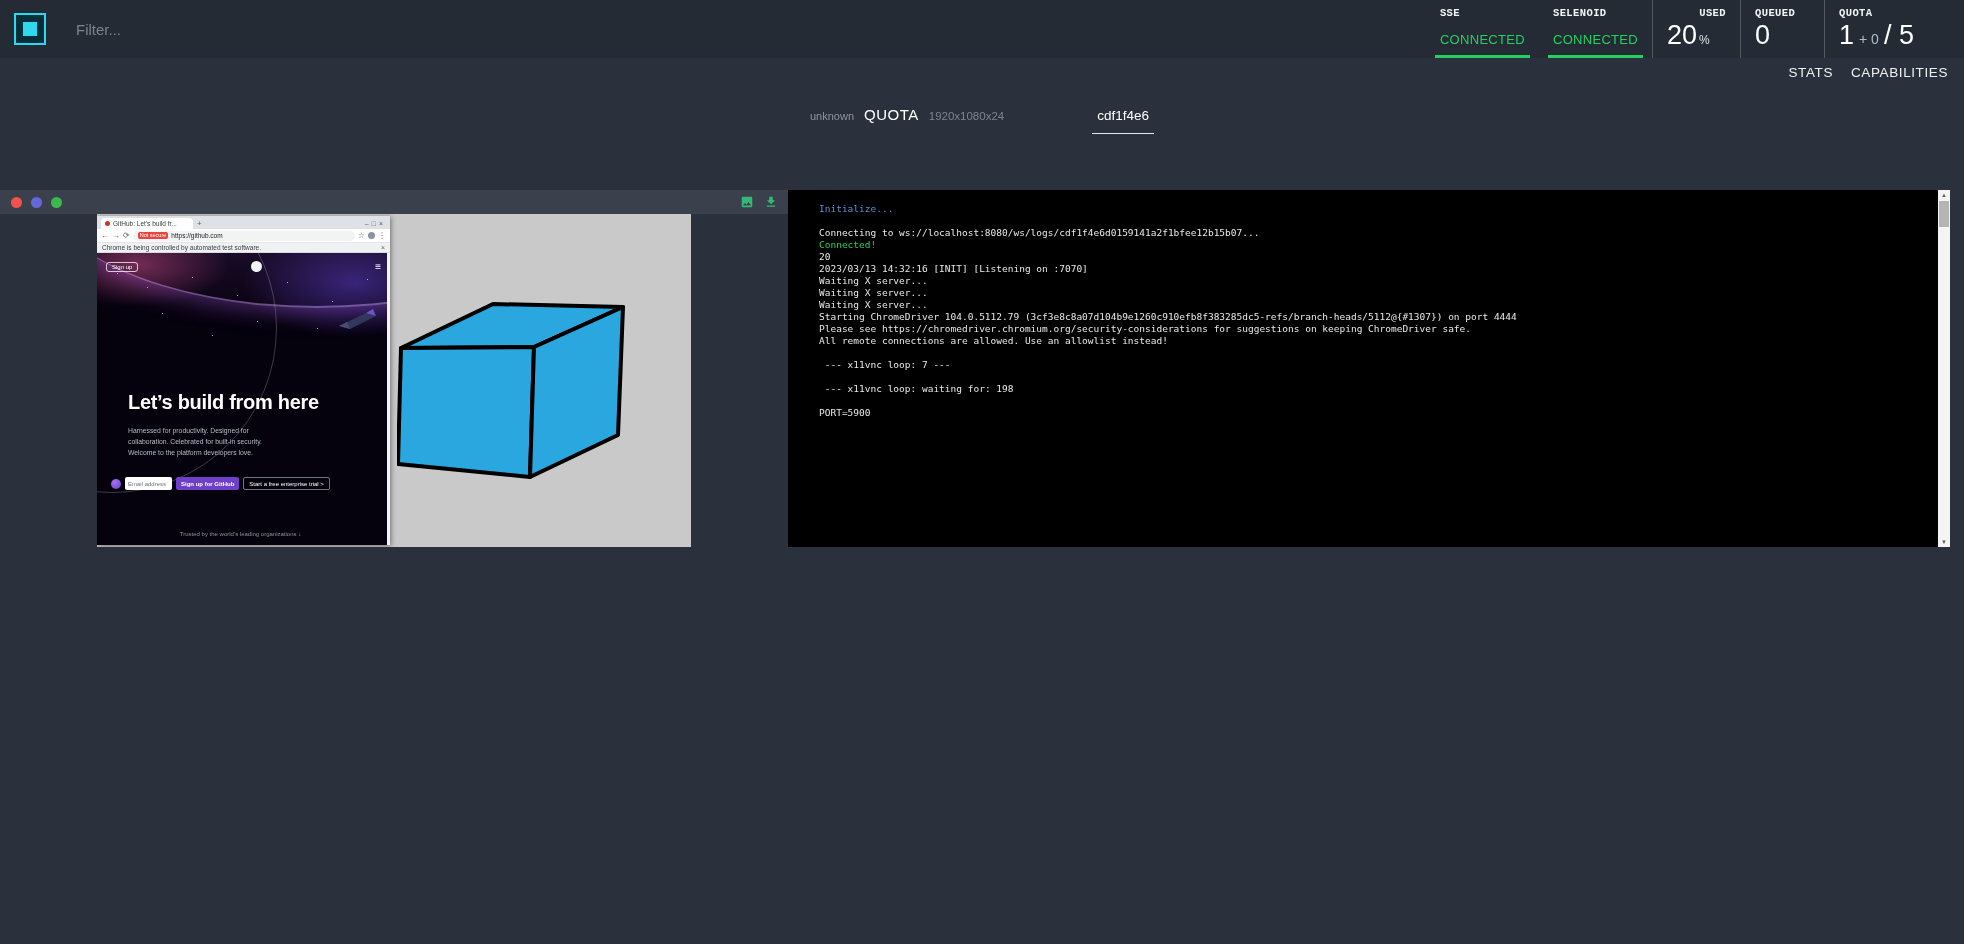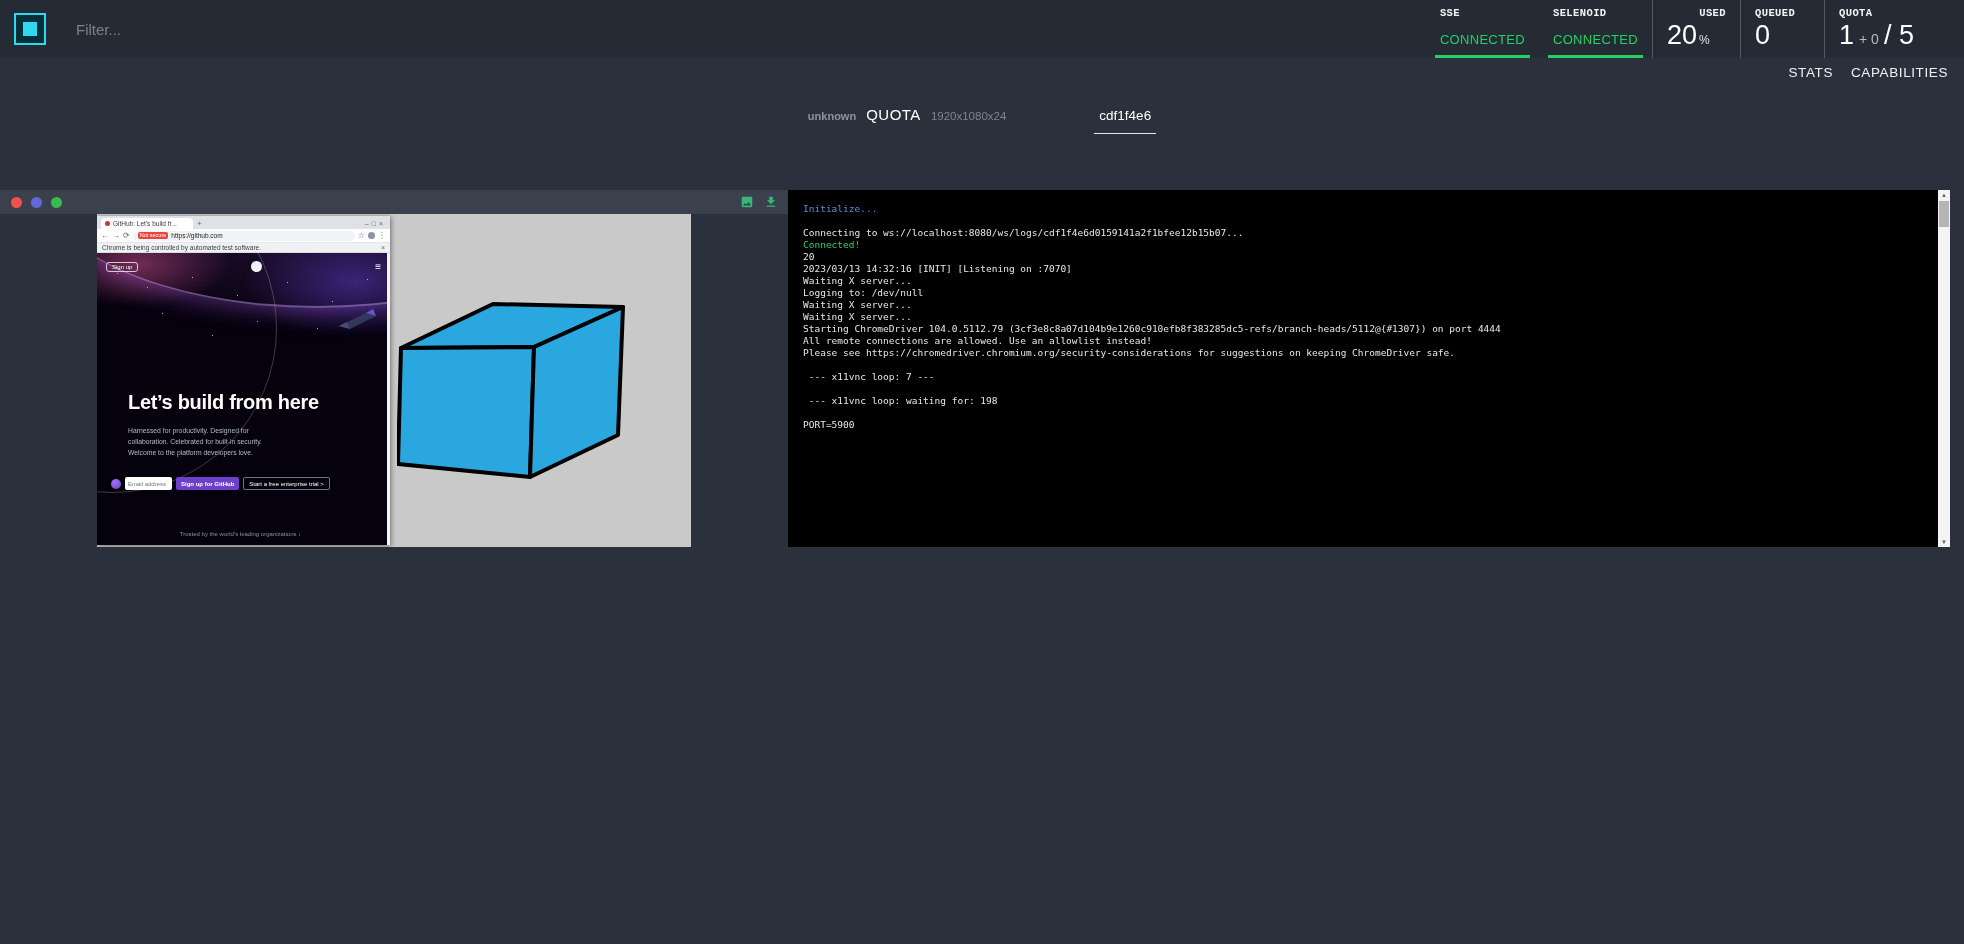--- a/index.html
+++ b/index.html
@@ -32,21 +32,21 @@
   .stat-sse { min-width:98px; } .stat-selenoid { min-width:104px; }
   .stat-used { min-width:88px;text-align:right; } .stat-queued { min-width:84px; } .stat-quota { min-width:140px; padding-right:12px; }
 
   
   .tabs { position:absolute; top:65px; right:16px; display:flex; gap:18px; }
   .tab { font-size:13.5px; letter-spacing:.6px; color:#eef1f4; cursor:pointer; }
 
   
   .session-row { position:absolute; top:106px; left:0; width:100%; display:flex;
                  justify-content:center; align-items:baseline; cursor:pointer; }
-  .quota-user { font-size:11px; color:#8d949e; margin-right:10px;font-weight:bold; }
+  .quota-user { font-size:11px; color:#8d949e; margin-right:10px; }
   .browser-name { font-size:15px; letter-spacing:.5px; color:#fff; margin-right:10px; }
   .resolution { font-size:11.5px; color:#7d8590; }
   .session-id { margin-left:88px; font-size:13.5px; color:#fff; padding:0 5px 10px 5px;
                 border-bottom:1px solid #e7e9ec; cursor:pointer; }
 
   
   .content { position:absolute; top:190px; left:0; width:1950px; height:357px; display:flex; }
 
   .vnc-panel { width:788px; display:flex; flex-direction:column; }
   .vnc-toolbar { height:24px; background:#3a414c; display:flex; align-items:center; padding:0 11px; position:relative; flex:none; }
@@ -110,21 +110,21 @@
   .btn-trial { height:13px; border:1px solid #6e7681; border-radius:2px; font-size:6px; color:#fff;
                display:flex; align-items:center; padding:0 5px; white-space:nowrap; background:transparent; cursor:pointer; }
   .hero-footer { position:absolute; left:0; right:6px; top:278px; text-align:center; font-size:6px; color:#8b949e; z-index:2; }
   .page-scroll { position:absolute; right:0; top:0; bottom:0; width:3px; background:#f5f5f5; z-index:3; cursor:pointer; }
 
   .cube { position:absolute; left:300px; top:72px; width:228px; height:198px; }
 
   
   .log-panel { flex:1; background:#000; position:relative; padding:13px 34px 10px 15px; overflow:hidden; }
   .log-lines { font-family:"DejaVu Sans Mono",monospace; font-size:9.5px; line-height:12px; color:#e8e8e8; }
-  .log-line { min-height:12px; white-space:pre-wrap; }
+  .log-line { min-height:12px; white-space:pre-wrap;margin-left:16px; }
   .log-line.info { color:#5b8fd6; }
   .log-line.success { color:#23d160; }
   .log-line.default { color:#e8e8e8; }
   .log-scrollbar { position:absolute; right:0; top:0; bottom:0; width:12px; background:#f4f4f4; cursor:pointer; }
   .scroll-arrow { position:absolute; left:0; width:12px; height:10px; font-size:6px; color:#606060; text-align:center;
                   line-height:10px; cursor:pointer; }
   .scroll-arrow.up { top:0; } .scroll-arrow.down { bottom:0; }
   .log-scroll-thumb { position:absolute; top:11px; left:1px; width:10px; height:26px; background:#b5b5b5; cursor:grab; }
 </style>
 </head>
@@ -272,26 +272,25 @@
 
     <div class="log-panel">
       <div class="log-lines">
           <div class="log-line info">Initialize...</div>
           <div class="log-line default"></div>
           <div class="log-line default">Connecting to ws://localhost:8080/ws/logs/cdf1f4e6d0159141a2f1bfee12b15b07...</div>
           <div class="log-line success">Connected!</div>
           <div class="log-line default">20</div>
           <div class="log-line default">2023/03/13 14:32:16 [INIT] [Listening on :7070]</div>
           <div class="log-line default">Waiting X server...</div>
-          <div class="log-line default">Logging to: /dev/null</div>
           <div class="log-line default">Waiting X server...</div>
           <div class="log-line default">Waiting X server...</div>
           <div class="log-line default">Starting ChromeDriver 104.0.5112.79 (3cf3e8c8a07d104b9e1260c910efb8f383285dc5-refs/branch-heads/5112@{#1307}) on port 4444</div>
+          <div class="log-line default">Please see https://chromedriver.chromium.org/security-considerations for suggestions on keeping ChromeDriver safe.</div>
           <div class="log-line default">All remote connections are allowed. Use an allowlist instead!</div>
-          <div class="log-line default">Please see https://chromedriver.chromium.org/security-considerations for suggestions on keeping ChromeDriver safe.</div>
           <div class="log-line default"></div>
           <div class="log-line default"> --- x11vnc loop: 7 ---</div>
           <div class="log-line default"></div>
           <div class="log-line default"> --- x11vnc loop: waiting for: 198</div>
           <div class="log-line default"></div>
           <div class="log-line default">PORT=5900</div>
         </div>
       <div class="log-scrollbar">
         <span class="scroll-arrow up">▲</span>
         <div class="log-scroll-thumb"></div>

